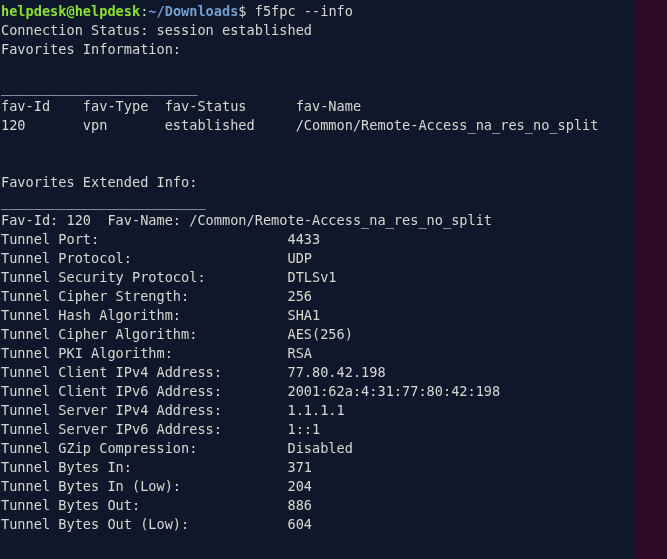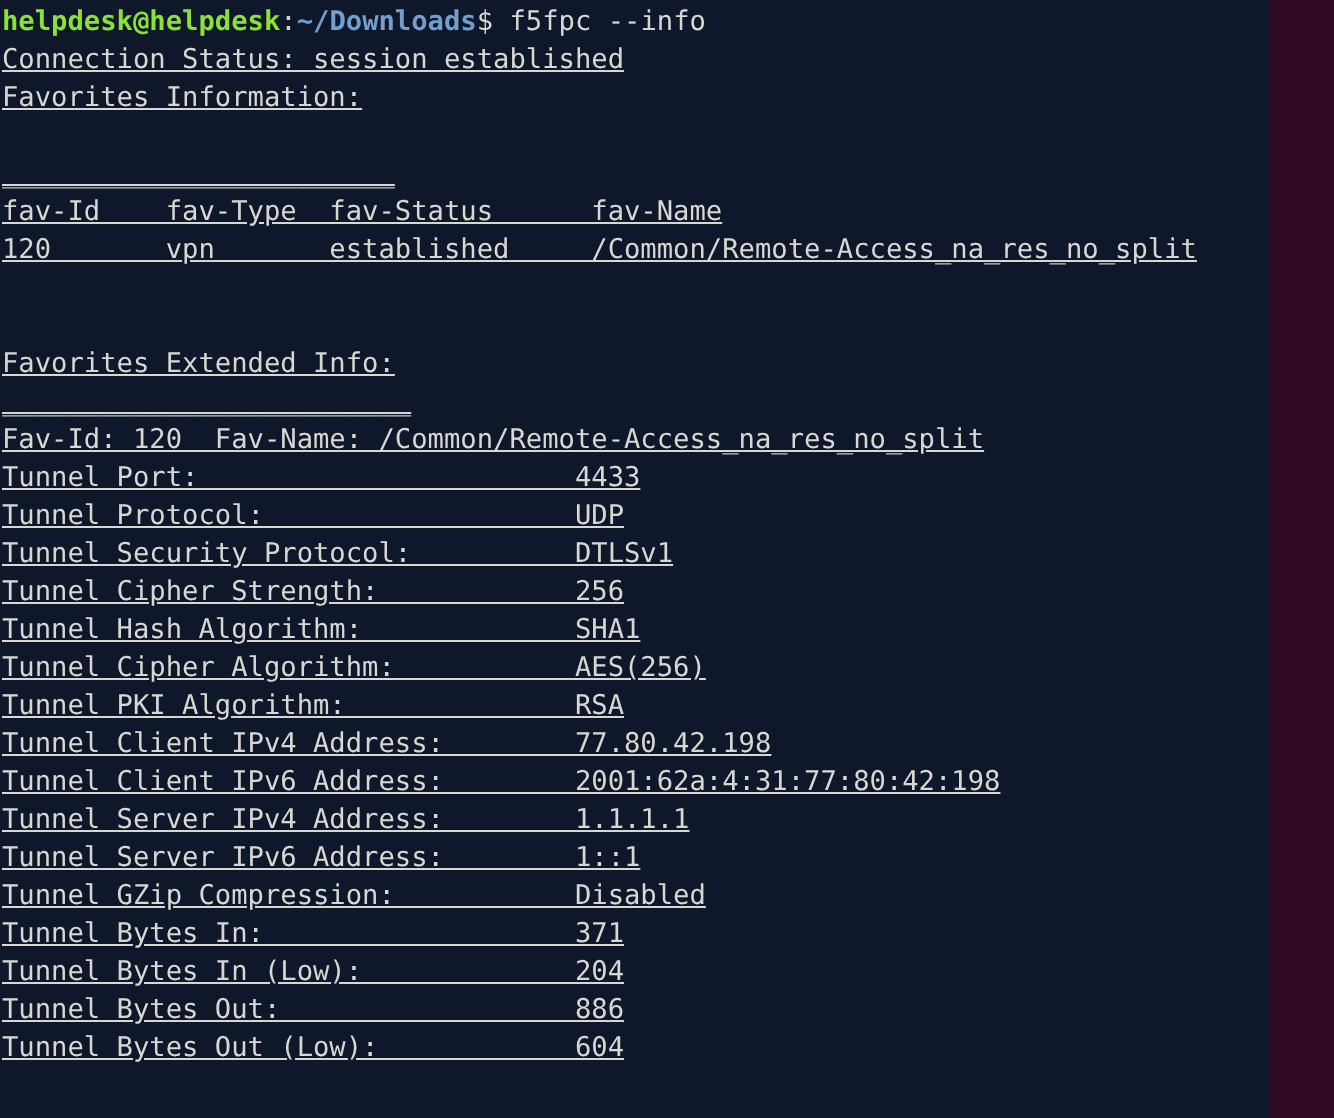--- a/index.html
+++ b/index.html
@@ -28,20 +28,20 @@
   .row {
     height: 19px;
     white-space: pre;
     letter-spacing: 0px;
   }
   .user { color: #8ae234; font-weight: bold; }
   .colon { color: #d8d8d2; }
   .path { color: #729fcf; font-weight: bold; }
   .dollar { color: #d8d8d2; }
   .cmd { color: #d8d8d2; }
-  .out { color: #d8d8d2; text-decoration: underline; }
+  .out { color: #d8d8d2; }
 </style>
 </head>
 <body>
 
 <div id="terminal">
   <div id="screen"><div class="row"><span class="user">helpdesk@helpdesk</span><span class="colon">:</span><span class="path">~/Downloads</span><span class="dollar">$</span><span class="cmd"> f5fpc --info</span></div><div class="row"><span class="out">Connection Status: session established</span></div><div class="row"><span class="out">Favorites Information:</span></div><div class="row"><span class="out"></span></div><div class="row"><span class="out">________________________</span></div><div class="row"><span class="out">fav-Id    fav-Type  fav-Status      fav-Name</span></div><div class="row"><span class="out">120       vpn       established     /Common/Remote-Access_na_res_no_split</span></div><div class="row"><span class="out"></span></div><div class="row"><span class="out"></span></div><div class="row"><span class="out">Favorites Extended Info:</span></div><div class="row"><span class="out">_________________________</span></div><div class="row"><span class="out">Fav-Id: 120  Fav-Name: /Common/Remote-Access_na_res_no_split</span></div><div class="row"><span class="out">Tunnel Port:                       4433</span></div><div class="row"><span class="out">Tunnel Protocol:                   UDP</span></div><div class="row"><span class="out">Tunnel Security Protocol:          DTLSv1</span></div><div class="row"><span class="out">Tunnel Cipher Strength:            256</span></div><div class="row"><span class="out">Tunnel Hash Algorithm:             SHA1</span></div><div class="row"><span class="out">Tunnel Cipher Algorithm:           AES(256)</span></div><div class="row"><span class="out">Tunnel PKI Algorithm:              RSA</span></div><div class="row"><span class="out">Tunnel Client IPv4 Address:        77.80.42.198</span></div><div class="row"><span class="out">Tunnel Client IPv6 Address:        2001:62a:4:31:77:80:42:198</span></div><div class="row"><span class="out">Tunnel Server IPv4 Address:        1.1.1.1</span></div><div class="row"><span class="out">Tunnel Server IPv6 Address:        1::1</span></div><div class="row"><span class="out">Tunnel GZip Compression:           Disabled</span></div><div class="row"><span class="out">Tunnel Bytes In:                   371</span></div><div class="row"><span class="out">Tunnel Bytes In (Low):             204</span></div><div class="row"><span class="out">Tunnel Bytes Out:                  886</span></div><div class="row"><span class="out">Tunnel Bytes Out (Low):            604</span></div><div class="row"><span class="out"></span></div><div class="row"><span class="out"></span></div></div>
 </div>
 
 </body></html>

